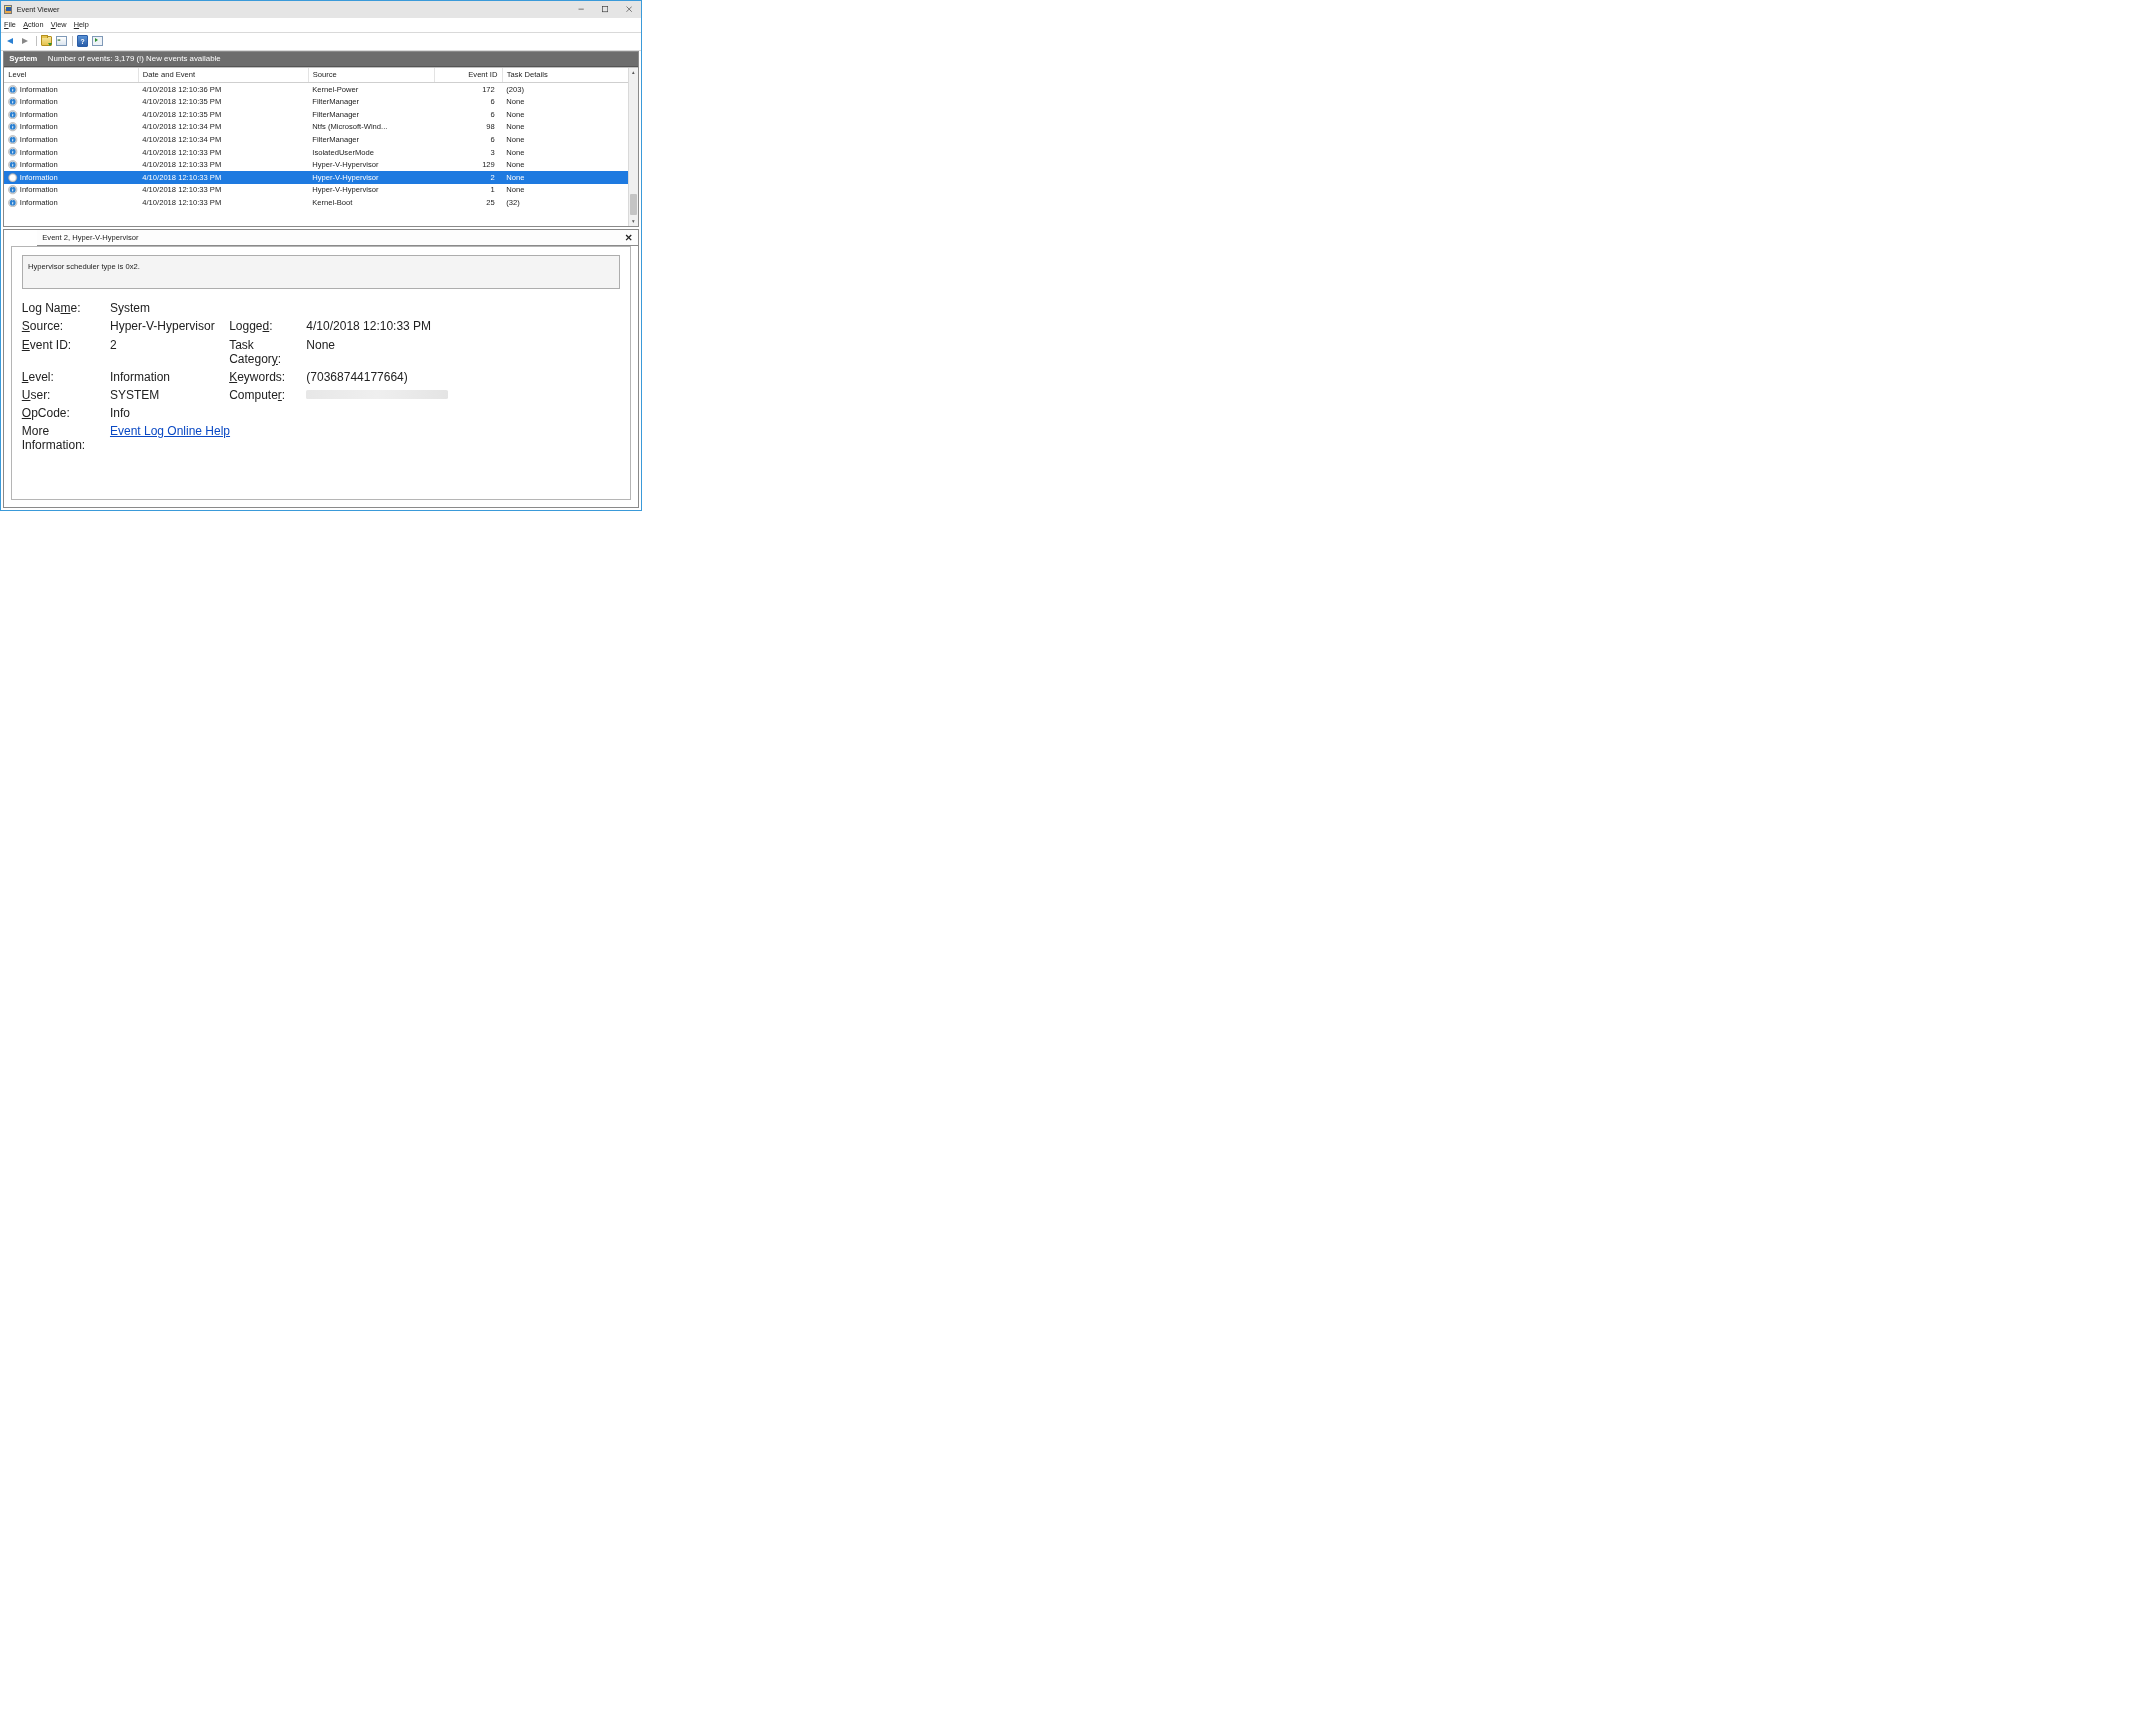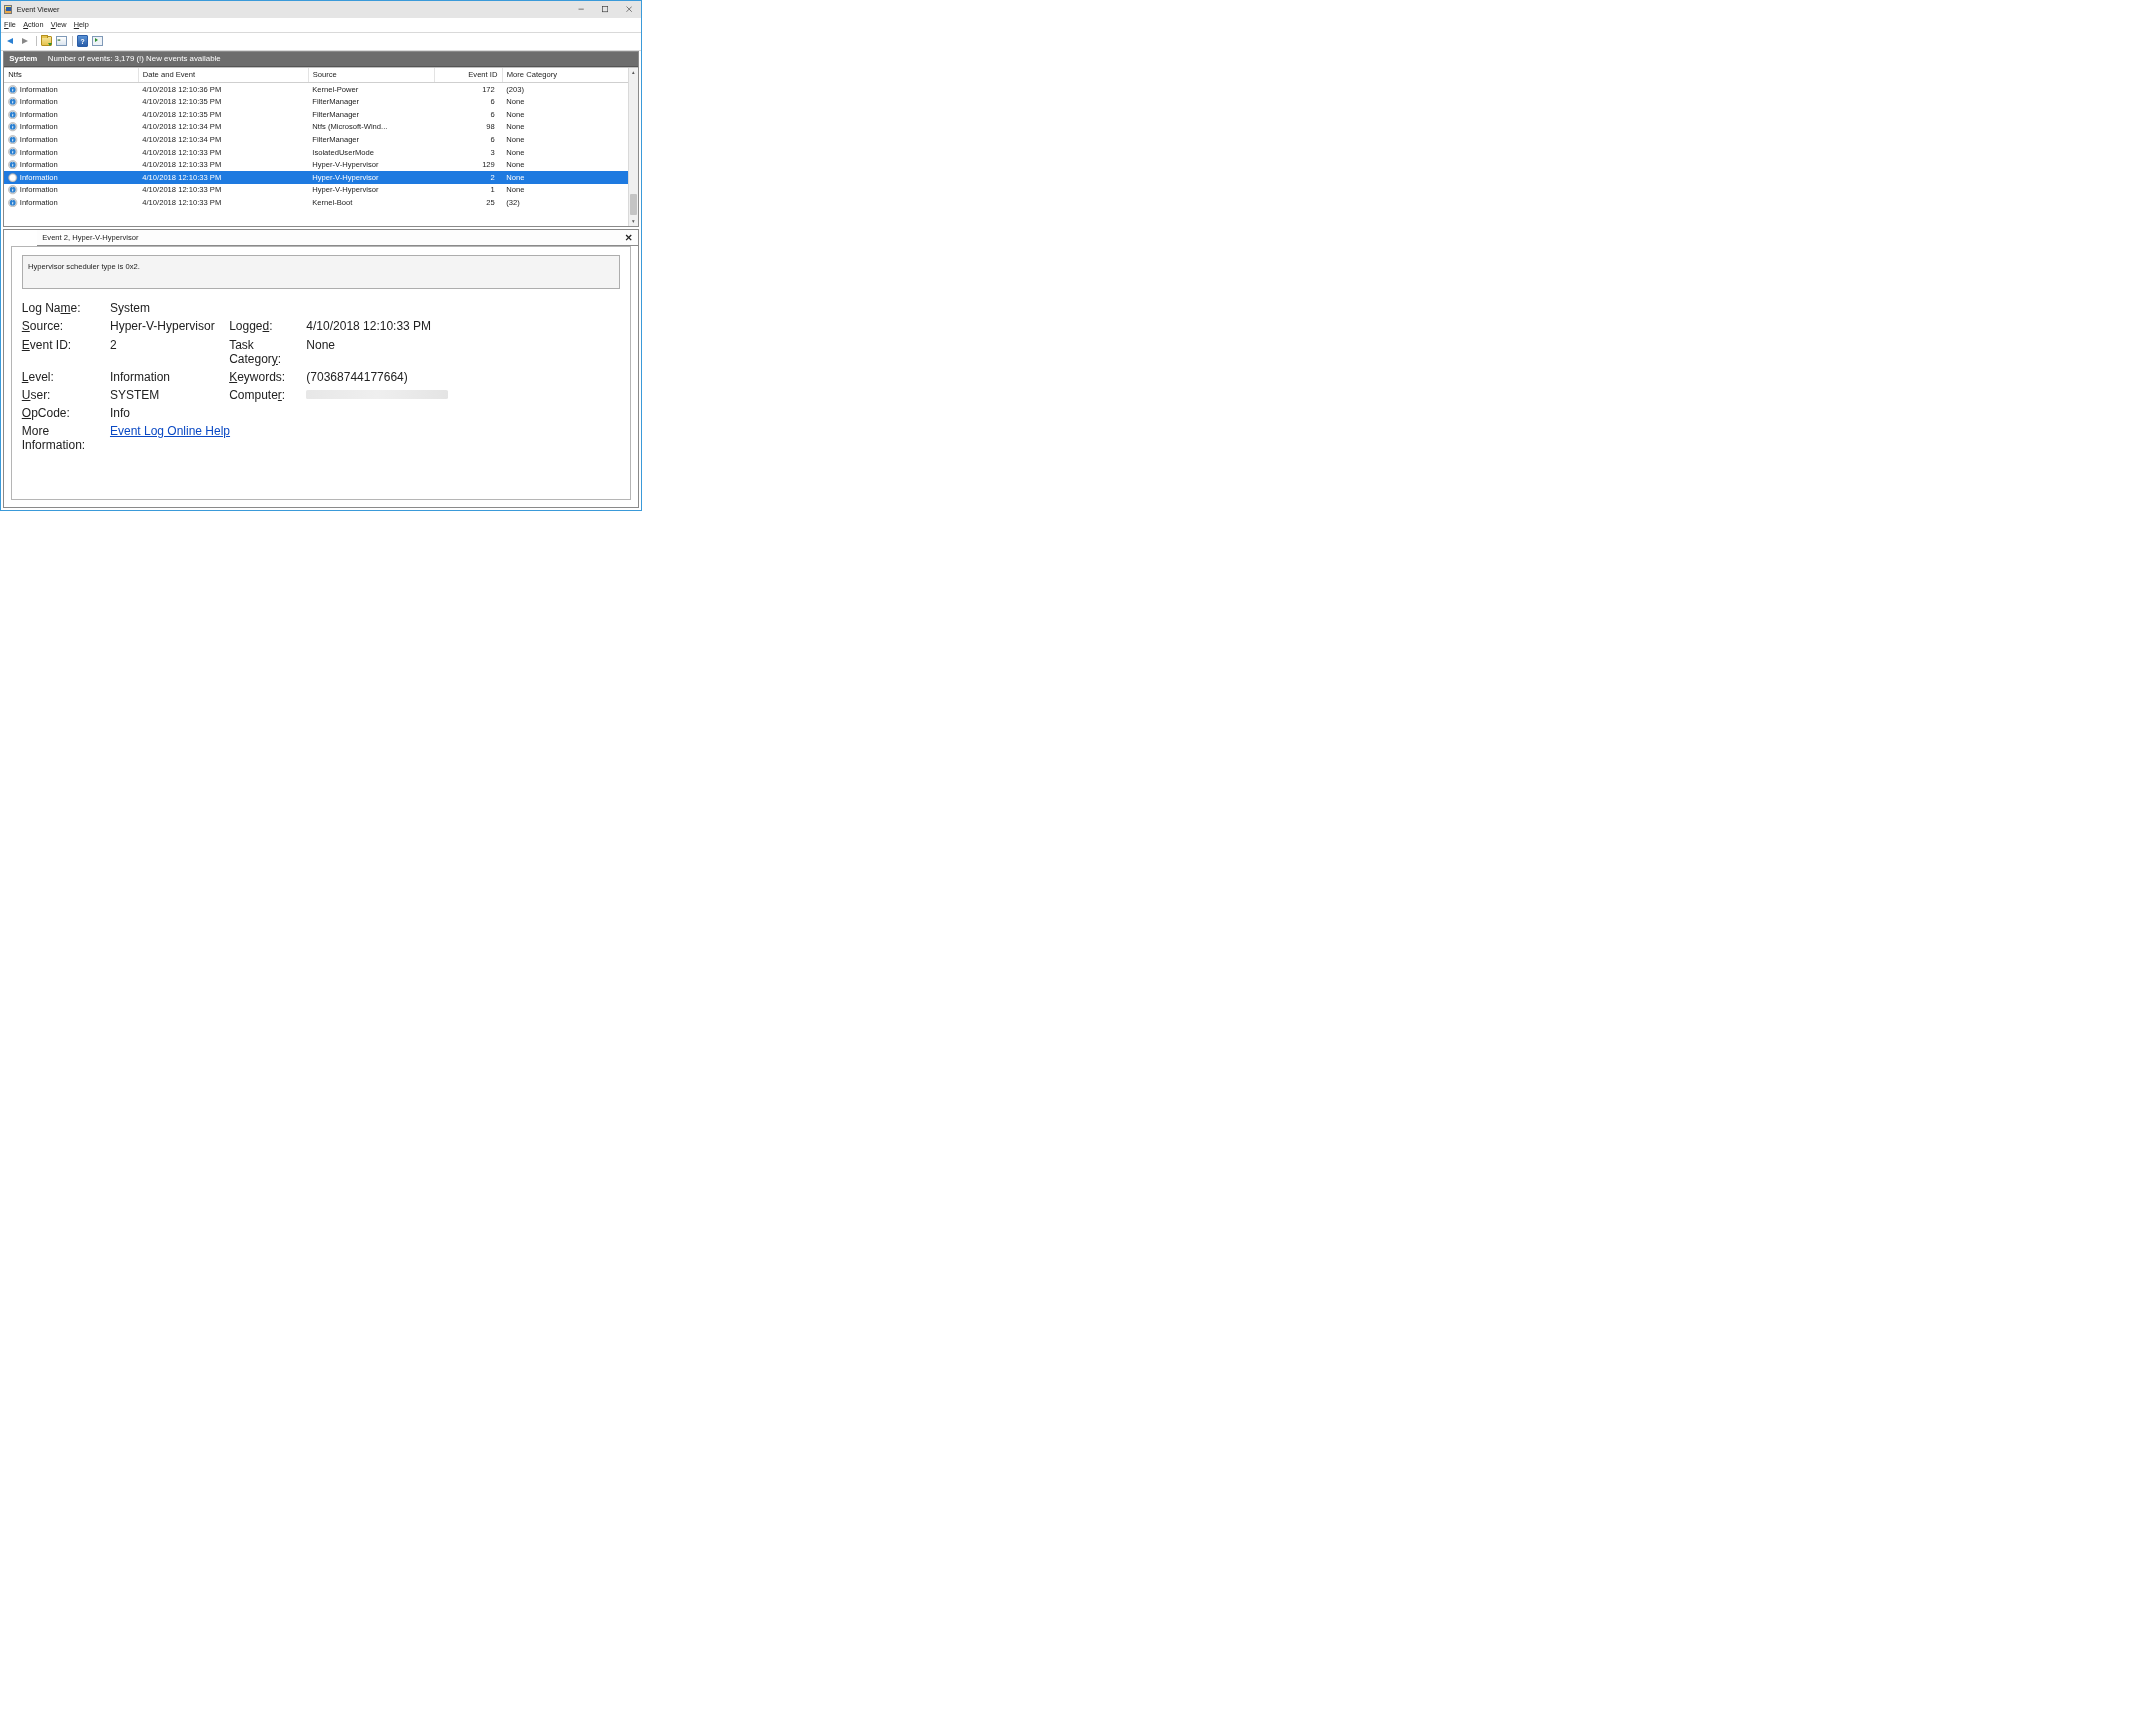--- a/index.html
+++ b/index.html
@@ -313,25 +313,25 @@
         <table class="ev">
           <colgroup>
             <col style="width:134px">
               <col style="width:170px">
               <col style="width:126px">
             <col style="width:68px">
               <col>
           </colgroup>
           <thead>
             <tr>
-              <th>Ntfs</th>
+              <th>Level</th>
               <th>Date and Event</th>
               <th>Source</th>
               <th class="r">Event ID</th>
-              <th>More Category</th>
+              <th>Task Details</th>
             </tr>
           </thead>
           <tbody id="ev-body">
               <tr>
     <td>
                   <div class="lvl-cell">
                     <svg class="info-icon" viewBox="0 0 20 20">
   <circle cx="10" cy="10" r="9" fill="#d8d8d8" stroke="#9a9a9a"></circle>
   <circle class="inner" cx="10" cy="10" r="6.2" fill="#2a80d2"></circle>
   <rect x="9" y="8.5" width="2" height="5.5" fill="#fff" rx="1"></rect>

